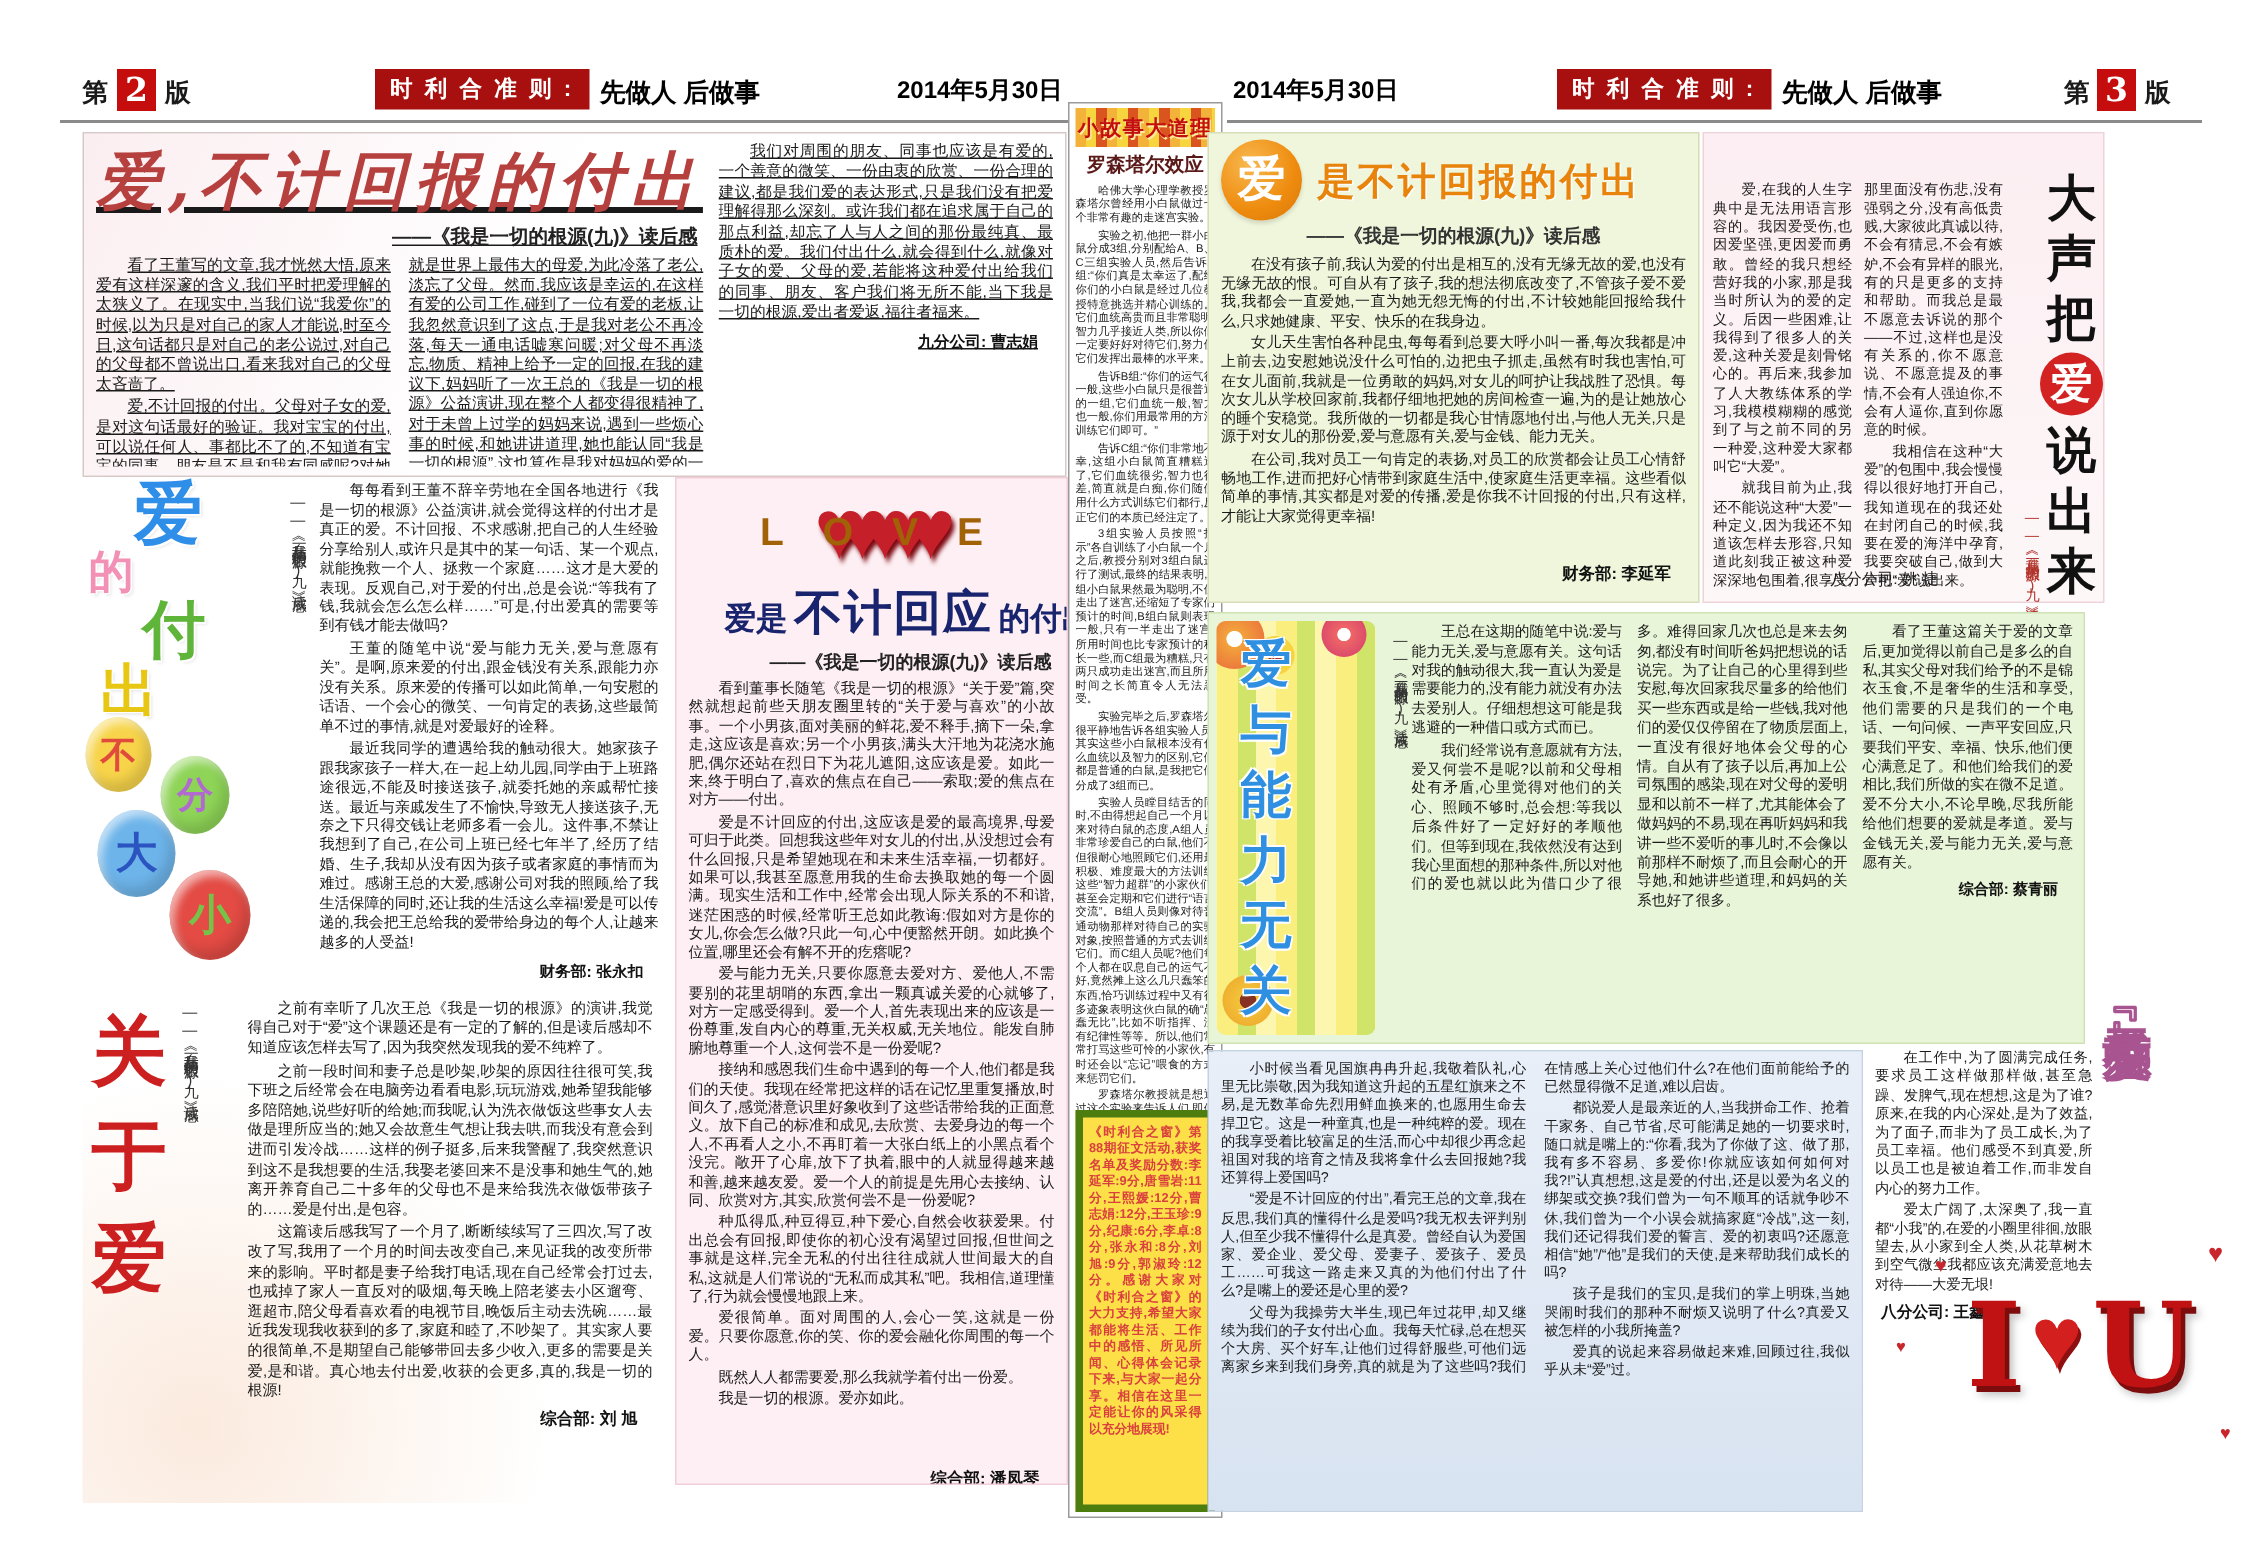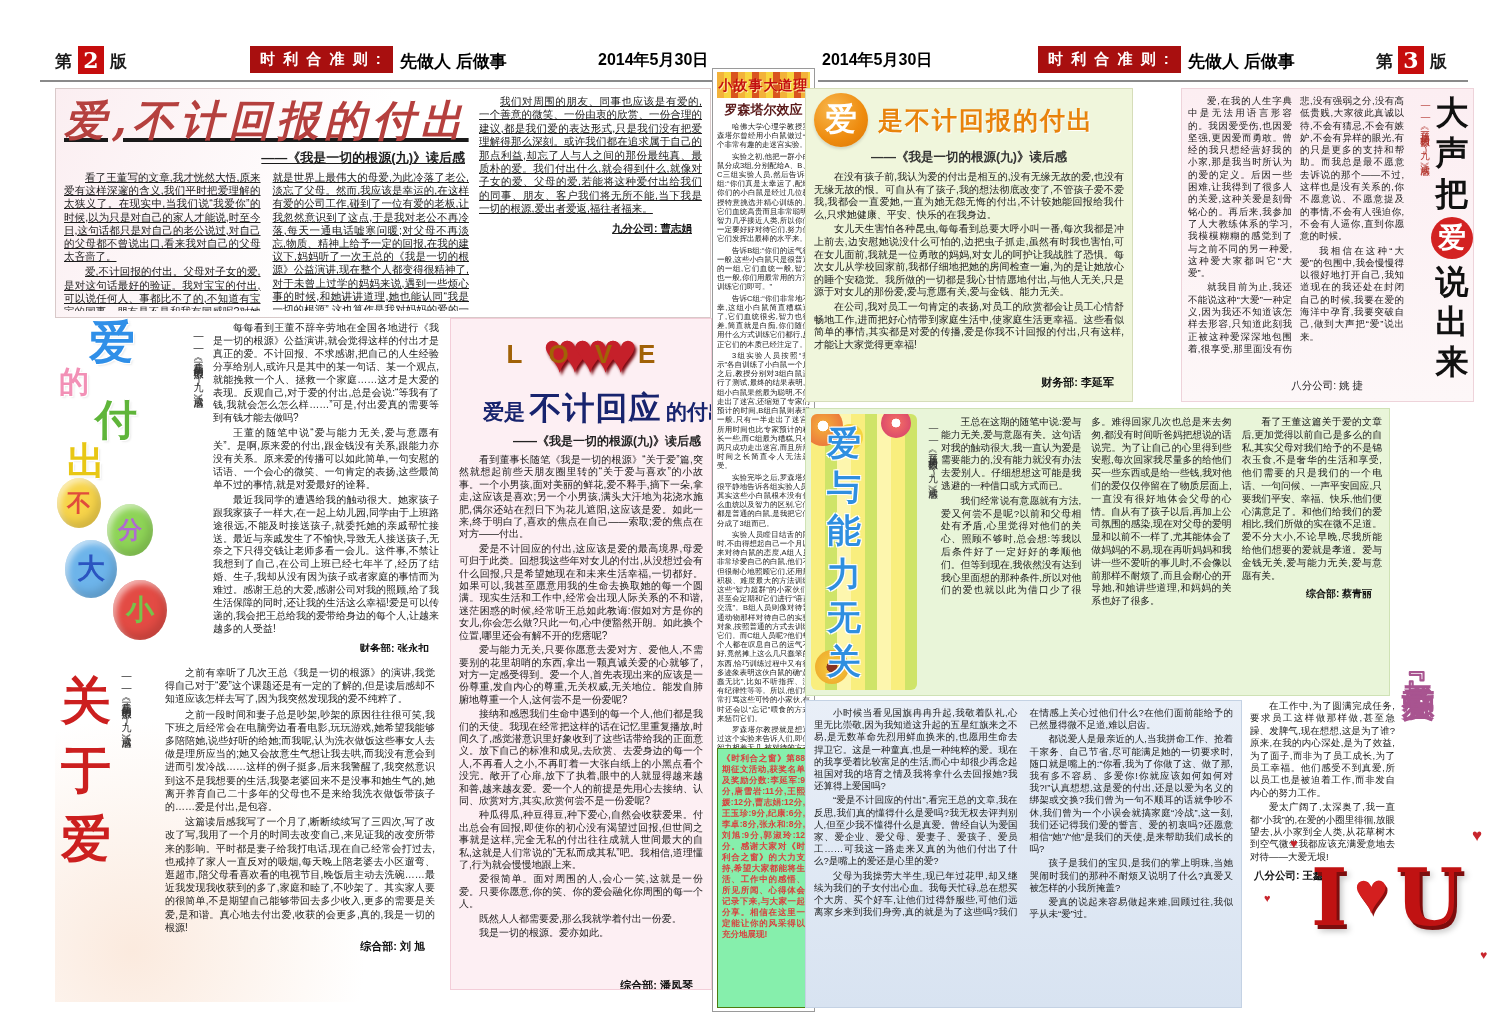--- a/index.html
+++ b/index.html
@@ -64,37 +64,37 @@
   .d-sub{font-size:10px;color:#333;margin-left:8px;padding-top:4px;letter-spacing:1px;}
   .d-text{font-size:10px;line-height:13.2px;overflow:hidden;height:300px;}
   
   #boxE{left:712px;top:68px;width:103px;height:944px;border:1px solid #9a9a9a;
         padding:3px 4px;display:flex;flex-direction:column;background:#fff;}
   .e-head{height:26px;background:repeating-linear-gradient(90deg,#f3b23a 0 7px,#f7d53f 7px 14px,#d9541f 14px 21px);
           color:#c40f0f;font-weight:bold;font-size:14px;text-align:center;line-height:26px;
           text-shadow:1px 1px 0 #ffe9a0;letter-spacing:1px;}
   .e-title{font-size:13px;font-weight:bold;color:#5a1a1a;text-align:center;padding:3px 0;}
   .e-body{flex:1;font-size:7.5px;line-height:9.2px;overflow:hidden;}
-  .e-notice{height:250px;background:#86efac;border:1px solid #4d7c0f;color:#d9413f;
+  .e-notice{height:250px;background:#fde047;border:5px solid #4d7c0f;color:#d9413f;
             font-size:8.5px;line-height:11px;padding:4px;font-weight:bold;text-align:justify;overflow:hidden;}
   
   #boxF{left:805px;top:88px;width:328px;height:314px;background:#f0f6dc;border:1px solid #d6ddb9;
         padding:4px 8px;overflow:hidden;}
   .f-head{display:flex;align-items:center;}
   .f-logo{width:54px;height:54px;border-radius:50%;
           background:radial-gradient(circle at 35% 30%,#f8b84e,#ee8b0e 60%,#d9760a);
           color:#fff;font-size:32px;font-weight:bold;display:flex;align-items:center;
           justify-content:center;flex:0 0 54px;box-shadow:0 2px 3px #0002;}
   .f-title{font-size:25px;font-weight:bold;color:#e8830c;margin-left:10px;letter-spacing:2px;
            text-shadow:1px 1px 0 #fff;}
   .f-sub{font-size:12.5px;font-weight:bold;color:#333;text-align:center;padding:2px 0 5px 0;}
   .f-text{font-size:10px;line-height:12.6px;overflow:hidden;height:200px;}
   
-  #boxG{left:1181px;top:88px;width:293px;height:314px;display:flex;
-        background:linear-gradient(180deg,#fceef2,#fdf7f8);border:1px solid #eed3da;}
+  #boxG{left:1135px;top:88px;width:268px;height:314px;display:flex;
+        background:linear-gradient(180deg,#fceef2,#fdf7f8);border:1px solid #eed3da;align-items:flex-end;}
   .g-text{width:228px;padding:6px;columns:2;column-gap:8px;font-size:9.5px;line-height:12.3px;overflow:hidden;}
   .g-sub{width:22px;padding-top:10px;font-size:9.5px;color:#b2342c;letter-spacing:1px;}
   .g-title{flex:1;display:flex;flex-direction:column;align-items:center;padding-top:4px;}
   .g-title span{font-size:33px;font-weight:bold;color:#111;line-height:1.22;font-family:"DejaVu Serif",serif;}
   .g-title .gbadge{background:#d32222;color:#fff;border-radius:50%;width:42px;height:42px;
         display:flex;align-items:center;justify-content:center;font-size:28px;margin:3px 0;}
   .g-sig{position:absolute;right:110px;bottom:8px;font-size:10.5px;font-weight:normal;}
   
   #boxH{left:805px;top:408px;width:585px;height:288px;background:#e9f5d9;border:1px solid #cfe2b5;
         display:flex;padding:5px;}

